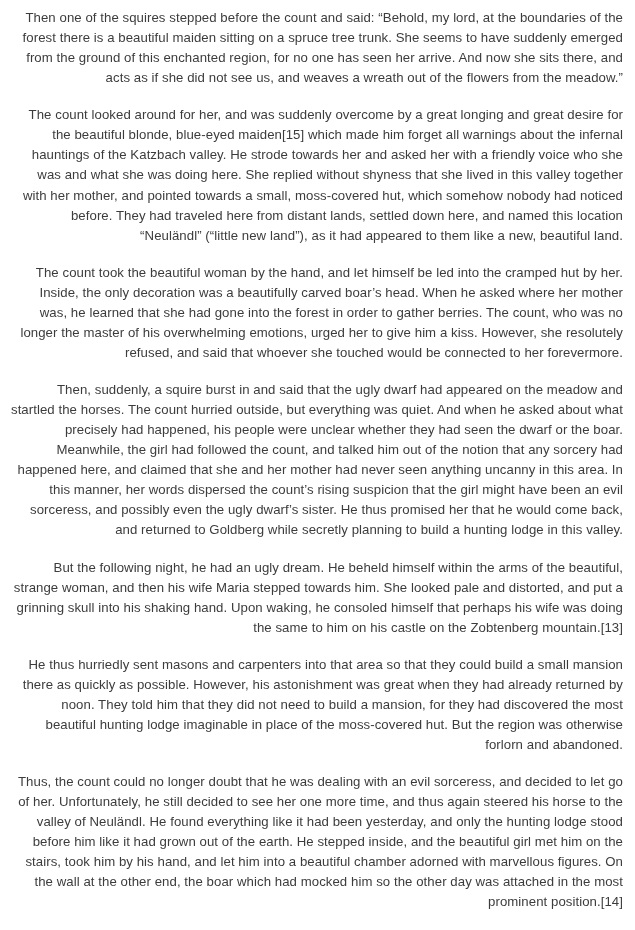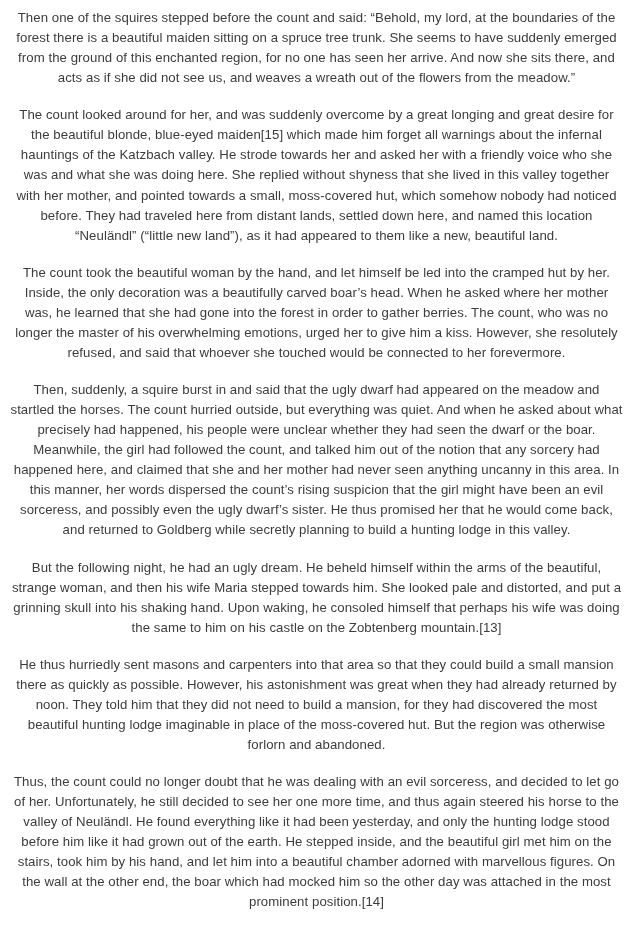--- a/index.html
+++ b/index.html
@@ -15,21 +15,21 @@
   }
   #doc {
     box-sizing: border-box;
     width: 635px;
     padding: 8px 12px 8px 10px;
   }
   p.para {
     margin: 0 0 17px 0;
     font-size: 13.2px;
     line-height: 1.52;
-    text-align: center;
+    text-align: right;
     color: #3c3c3c;
     letter-spacing: 0.005em;
   }
   p.para:last-child {
     margin-bottom: 0;
   }
 </style>
 </head>
 <body>
 

